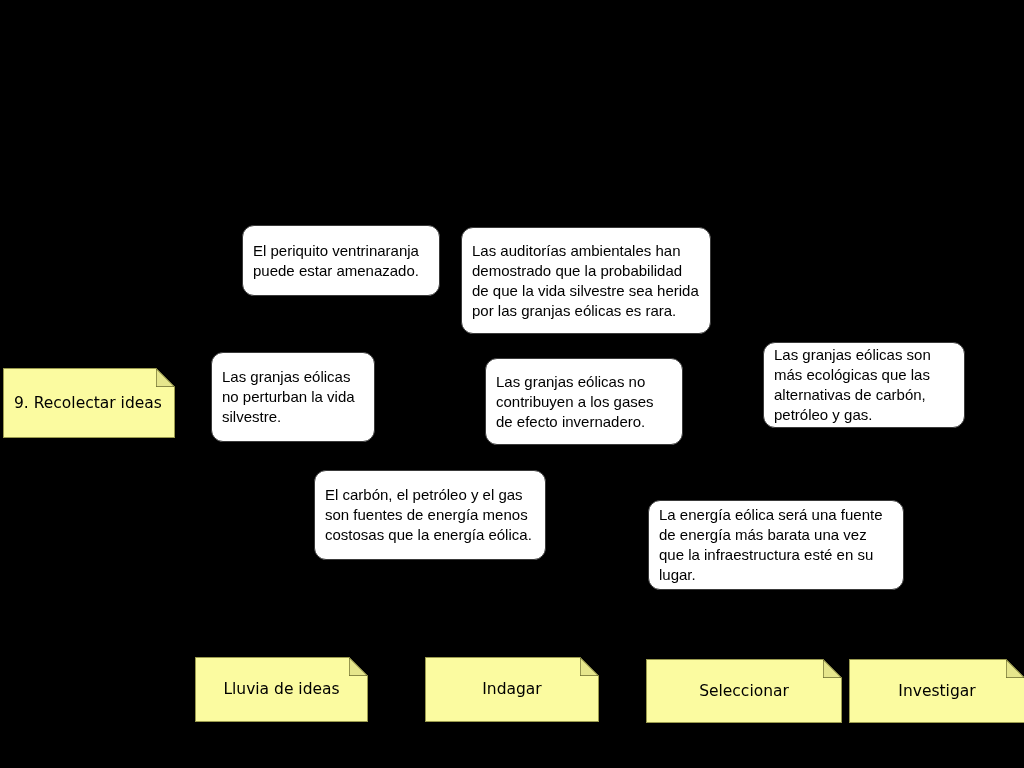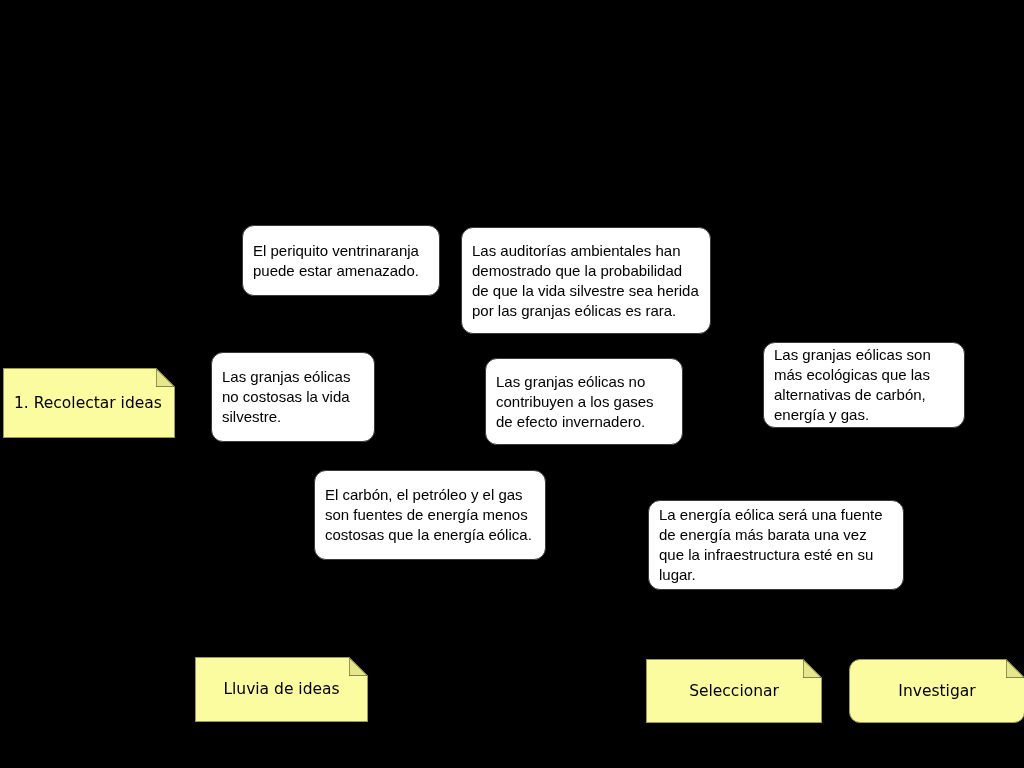--- a/index.html
+++ b/index.html
@@ -74,61 +74,67 @@
   <div class="note idea" style="left:242px; top:225px; width:198px; height:71px;">
     <span class="note-text">El periquito ventrinaranja puede estar amenazado.</span>
   </div>
 
   <div class="note idea" style="left:461px; top:183px; width:250px; height:107px;margin-top:44px;">
     <span class="note-text">Las auditorías ambientales han demostrado que la probabilidad de que la vida silvestre sea herida por las granjas eólicas es rara.</span>
   </div>
 
 
   <div class="note idea" style="left:211px; top:352px; width:164px; height:90px;">
-    <span class="note-text">Las granjas eólicas no costosas la vida silvestre.</span>
+    <span class="note-text">Las granjas eólicas no perturban la vida silvestre.</span>
   </div>
 
   <div class="note idea" style="left:485px; top:343px; width:198px; height:87px;margin-top:15px;">
     <span class="note-text">Las granjas eólicas no contribuyen a los gases de efecto invernadero.</span>
   </div>
 
   <div class="note idea" style="left:763px; top:342px; width:202px; height:86px;">
-    <span class="note-text">Las granjas eólicas son más ecológicas que las alternativas de carbón, energía y gas.</span>
+    <span class="note-text">Las granjas eólicas son más ecológicas que las alternativas de carbón, petróleo y gas.</span>
   </div>
 
   <div class="note idea" style="left:314px; top:470px; width:232px; height:90px;">
     <span class="note-text">El carbón, el petróleo y el gas son fuentes de energía menos costosas que la energía eólica.</span>
   </div>
 
   <div class="note idea" style="left:648px; top:500px; width:256px; height:90px;justify-content:flex-end;">
     <span class="note-text">La energía eólica será una fuente de energía más barata una vez que la infraestructura esté en su lugar.</span>
   </div>
 
   <div class="note sticky stage" style="left:3px; top:368px; width:172px; height:70px;">
     <svg class="fold" viewBox="0 0 20 20">
       <path d="M0,0 L20,20 L0,20 Z" fill="#E6E68C" stroke="#6b6b2f" stroke-width="1.4"></path>
     </svg>
-    <span class="note-text">1. Recolectar ideas</span>
+    <span class="note-text">9. Recolectar ideas</span>
   </div>
 
   <div class="note sticky process" style="left:195px; top:657px; width:173px; height:65px;">
     <svg class="fold" viewBox="0 0 20 20">
       <path d="M0,0 L20,20 L0,20 Z" fill="#E6E68C" stroke="#6b6b2f" stroke-width="1.4"></path>
     </svg>
     <span class="note-text">Lluvia de ideas</span>
   </div>
 
+  <div class="note sticky process" style="left:425px; top:657px; width:174px; height:65px;">
+    <svg class="fold" viewBox="0 0 20 20">
+      <path d="M0,0 L20,20 L0,20 Z" fill="#E6E68C" stroke="#6b6b2f" stroke-width="1.4"></path>
+    </svg>
+    <span class="note-text">Indagar</span>
+  </div>
 
-  <div class="note sticky process" style="left:646px; top:659px; width:176px; height:64px;">
+  <div class="note sticky process" style="left:646px; top:659px; width:196px; height:64px;">
     <svg class="fold" viewBox="0 0 20 20">
       <path d="M0,0 L20,20 L0,20 Z" fill="#E6E68C" stroke="#6b6b2f" stroke-width="1.4"></path>
     </svg>
     <span class="note-text">Seleccionar</span>
   </div>
 
-  <div class="note sticky process" style="left:849px; top:659px; width:176px; height:64px;border-radius:11px;">
+  <div class="note sticky process" style="left:849px; top:659px; width:176px; height:64px;">
     <svg class="fold" viewBox="0 0 20 20">
       <path d="M0,0 L20,20 L0,20 Z" fill="#E6E68C" stroke="#6b6b2f" stroke-width="1.4"></path>
     </svg>
     <span class="note-text">Investigar</span>
   </div>
 
 </div>
 
 </body></html>

